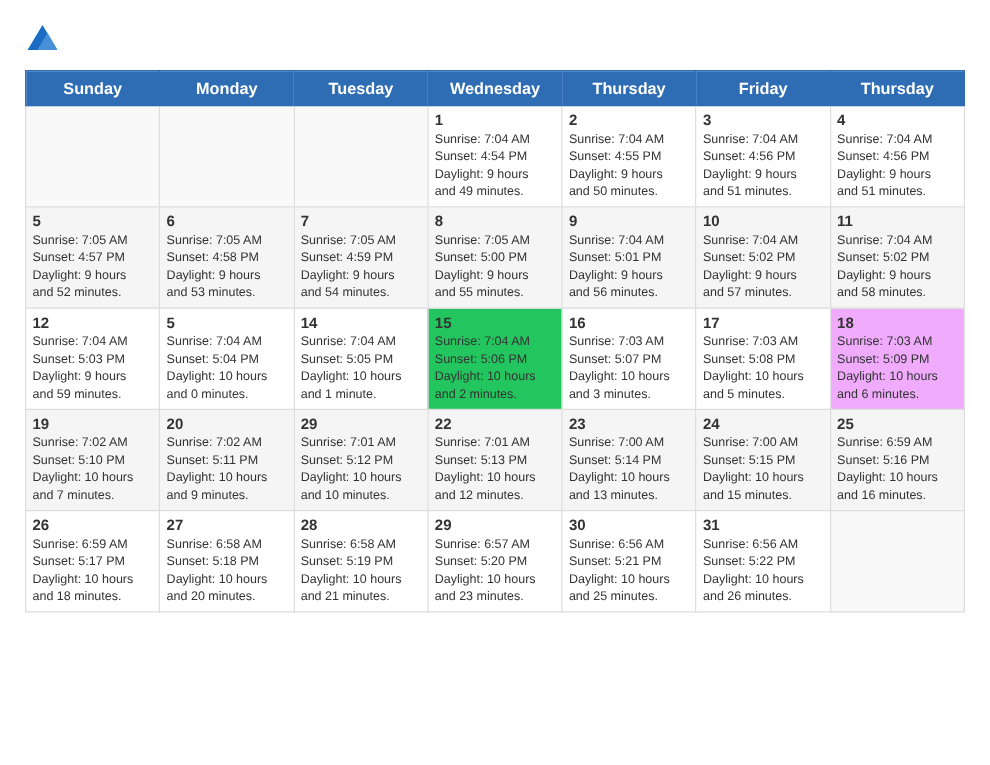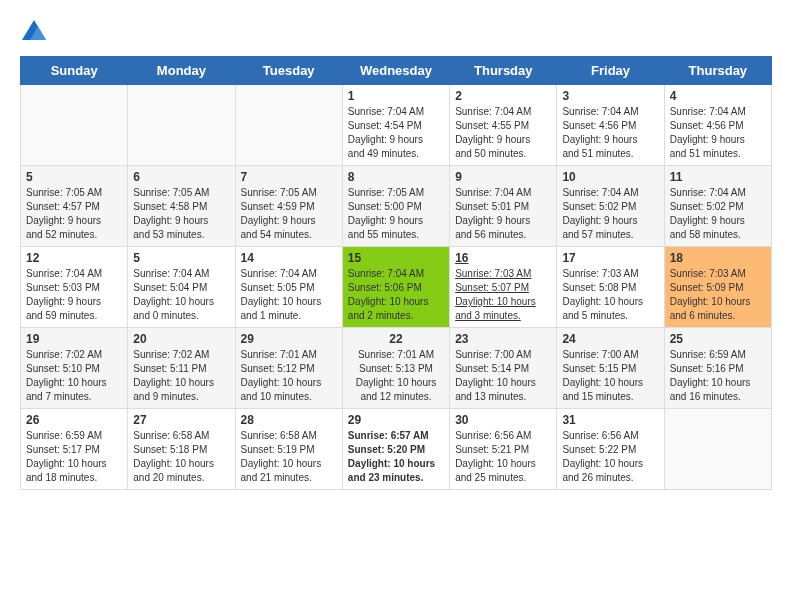--- a/index.html
+++ b/index.html
@@ -229,42 +229,42 @@
 Daylight: 10 hours
 and 0 minutes.</div>
         </td>
         <td style="background: rgb(255, 255, 255);">
           <span class="day-num">14</span>
           <div class="day-info" style="white-space: pre-line;">Sunrise: 7:04 AM
 Sunset: 5:05 PM
 Daylight: 10 hours
 and 1 minute.</div>
         </td>
-        <td style="background: #84cc16; margin-top: 44px;">
+        <td style="background: #22c55e; margin-top: 44px;">
           <span class="day-num">15</span>
           <div class="day-info" style="white-space: pre-line;">Sunrise: 7:04 AM
 Sunset: 5:06 PM
 Daylight: 10 hours
 and 2 minutes.</div>
         </td>
-        <td style="background: rgb(255, 255, 255); text-decoration: underline;">
+        <td style="background: rgb(255, 255, 255);">
           <span class="day-num">16</span>
           <div class="day-info" style="white-space: pre-line;">Sunrise: 7:03 AM
 Sunset: 5:07 PM
 Daylight: 10 hours
 and 3 minutes.</div>
         </td>
         <td style="background: rgb(255, 255, 255);">
           <span class="day-num">17</span>
           <div class="day-info" style="white-space: pre-line;">Sunrise: 7:03 AM
 Sunset: 5:08 PM
 Daylight: 10 hours
 and 5 minutes.</div>
         </td>
-        <td style="background: #fdba74;">
+        <td style="background: #f0abfc;">
           <span class="day-num">18</span>
           <div class="day-info" style="white-space: pre-line;">Sunrise: 7:03 AM
 Sunset: 5:09 PM
 Daylight: 10 hours
 and 6 minutes.</div>
         </td>
       </tr>
       <tr>
         <td style="background: rgb(245, 245, 245);">
           <span class="day-num">19</span>
@@ -280,21 +280,21 @@
 Daylight: 10 hours
 and 9 minutes.</div>
         </td>
         <td style="background: rgb(245, 245, 245);">
           <span class="day-num">29</span>
           <div class="day-info" style="white-space: pre-line;">Sunrise: 7:01 AM
 Sunset: 5:12 PM
 Daylight: 10 hours
 and 10 minutes.</div>
         </td>
-        <td style="background: rgb(245, 245, 245); text-align: center;">
+        <td style="background: rgb(245, 245, 245);">
           <span class="day-num">22</span>
           <div class="day-info" style="white-space: pre-line;">Sunrise: 7:01 AM
 Sunset: 5:13 PM
 Daylight: 10 hours
 and 12 minutes.</div>
         </td>
         <td style="background: rgb(245, 245, 245);">
           <span class="day-num">23</span>
           <div class="day-info" style="white-space: pre-line;">Sunrise: 7:00 AM
 Sunset: 5:14 PM
@@ -333,21 +333,21 @@
         </td>
         <td style="background: rgb(255, 255, 255);">
           <span class="day-num">28</span>
           <div class="day-info" style="white-space: pre-line;">Sunrise: 6:58 AM
 Sunset: 5:19 PM
 Daylight: 10 hours
 and 21 minutes.</div>
         </td>
         <td style="background: rgb(255, 255, 255);">
           <span class="day-num">29</span>
-          <div class="day-info" style="white-space: pre-line; font-weight: bold;">Sunrise: 6:57 AM
+          <div class="day-info" style="white-space: pre-line;">Sunrise: 6:57 AM
 Sunset: 5:20 PM
 Daylight: 10 hours
 and 23 minutes.</div>
         </td>
         <td style="background: rgb(255, 255, 255);">
           <span class="day-num">30</span>
           <div class="day-info" style="white-space: pre-line;">Sunrise: 6:56 AM
 Sunset: 5:21 PM
 Daylight: 10 hours
 and 25 minutes.</div>

